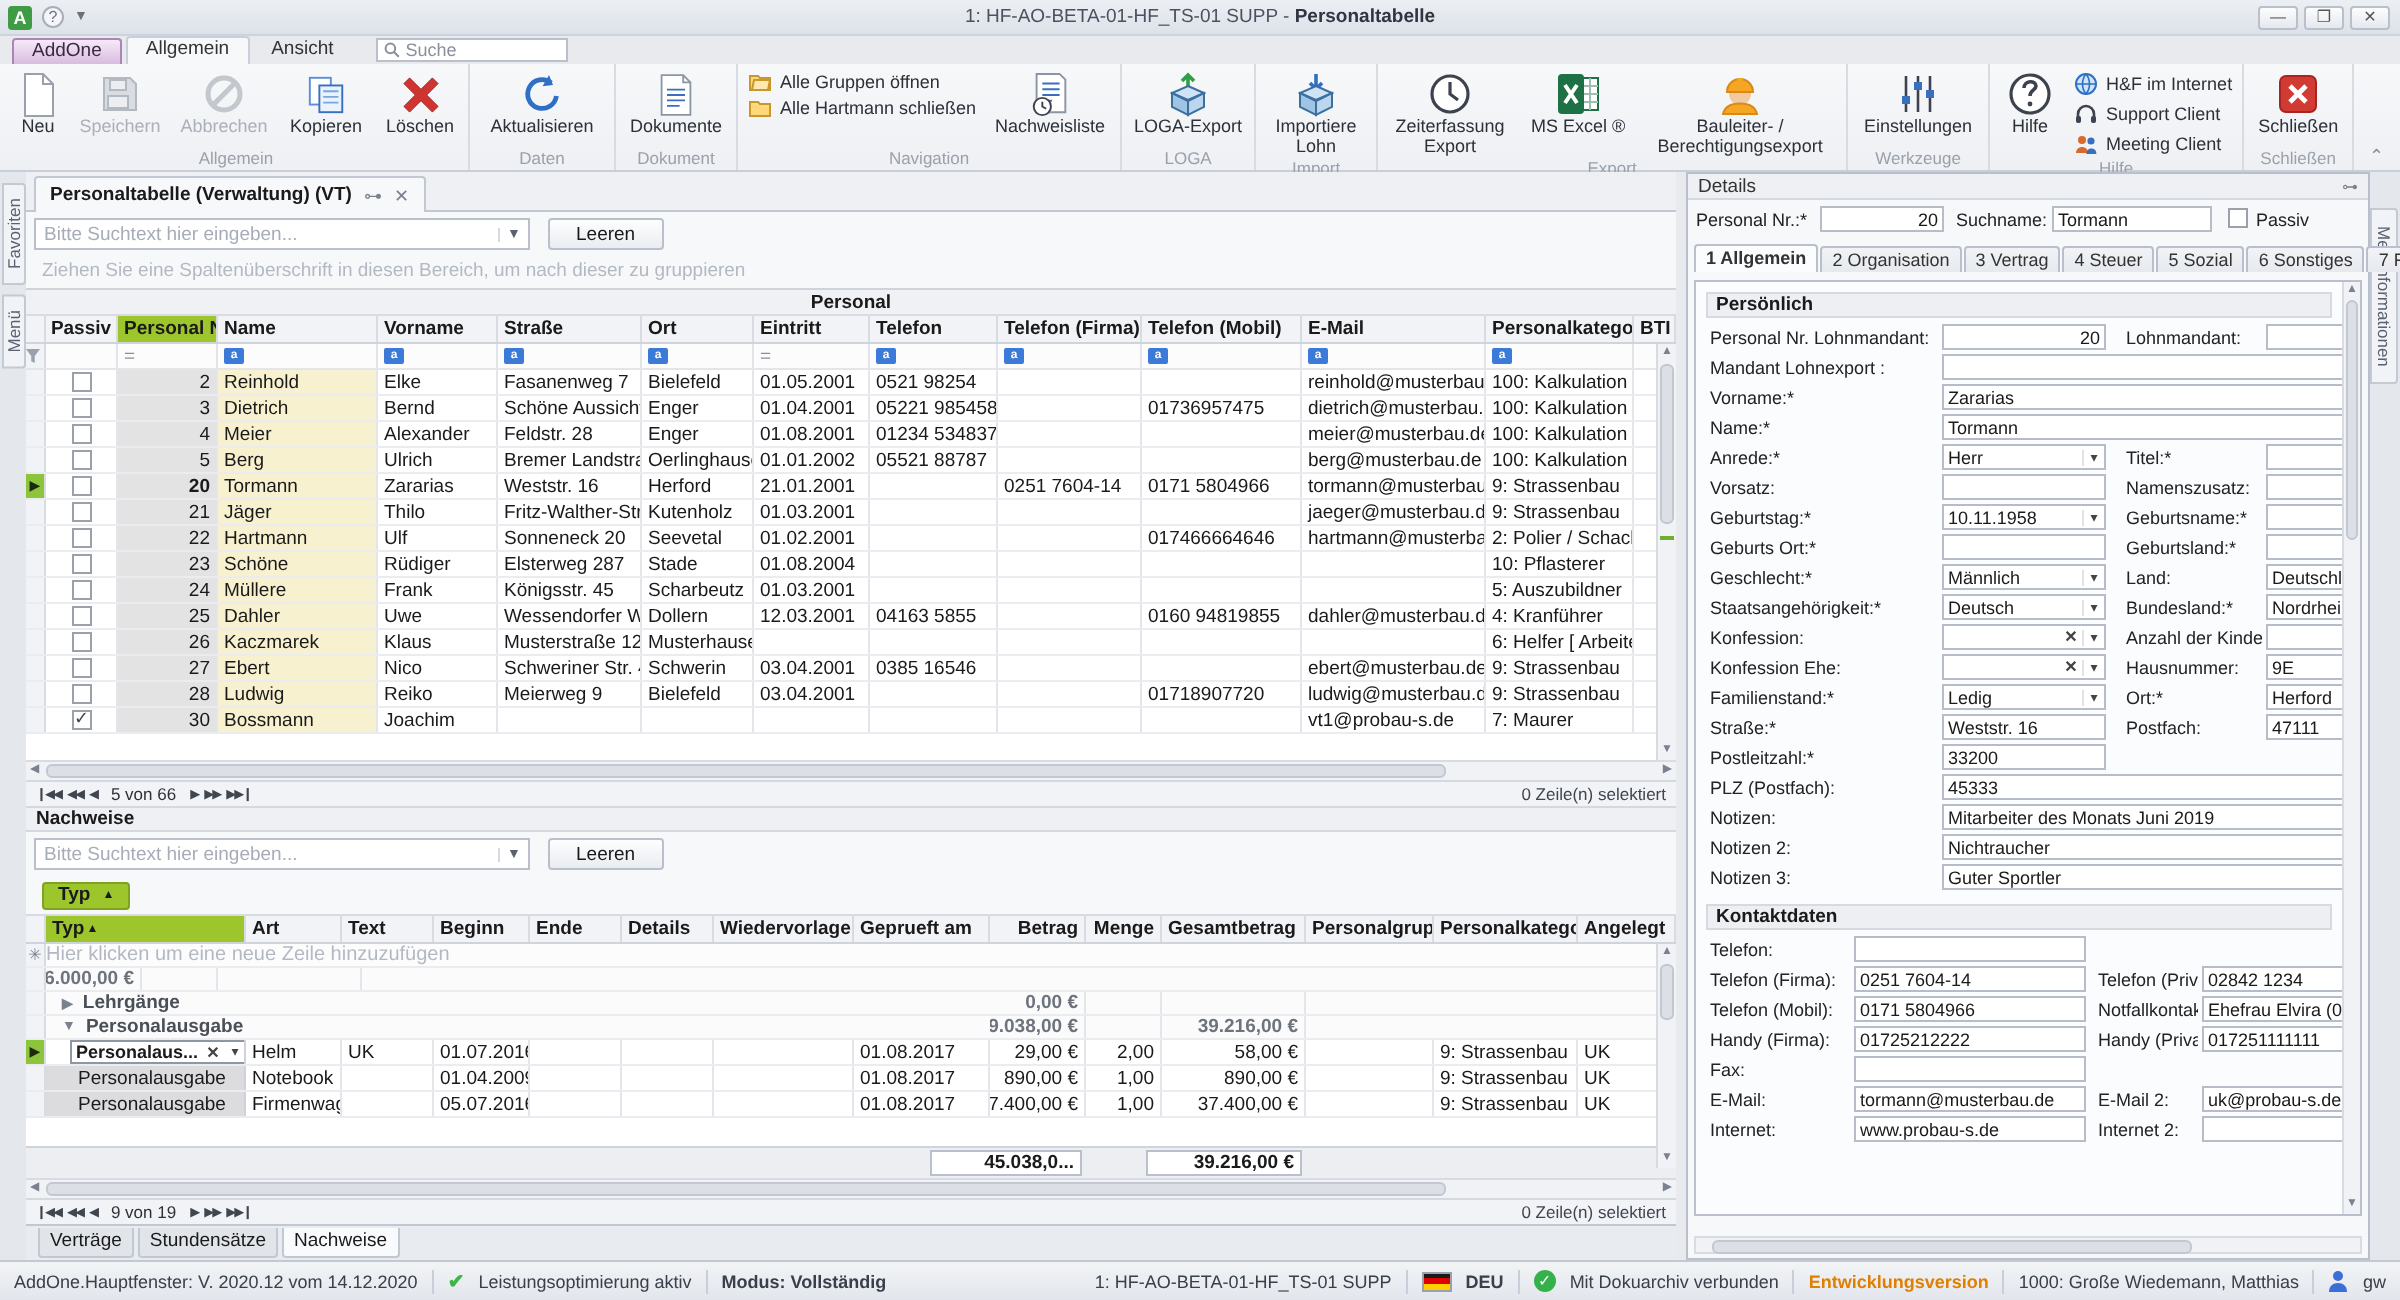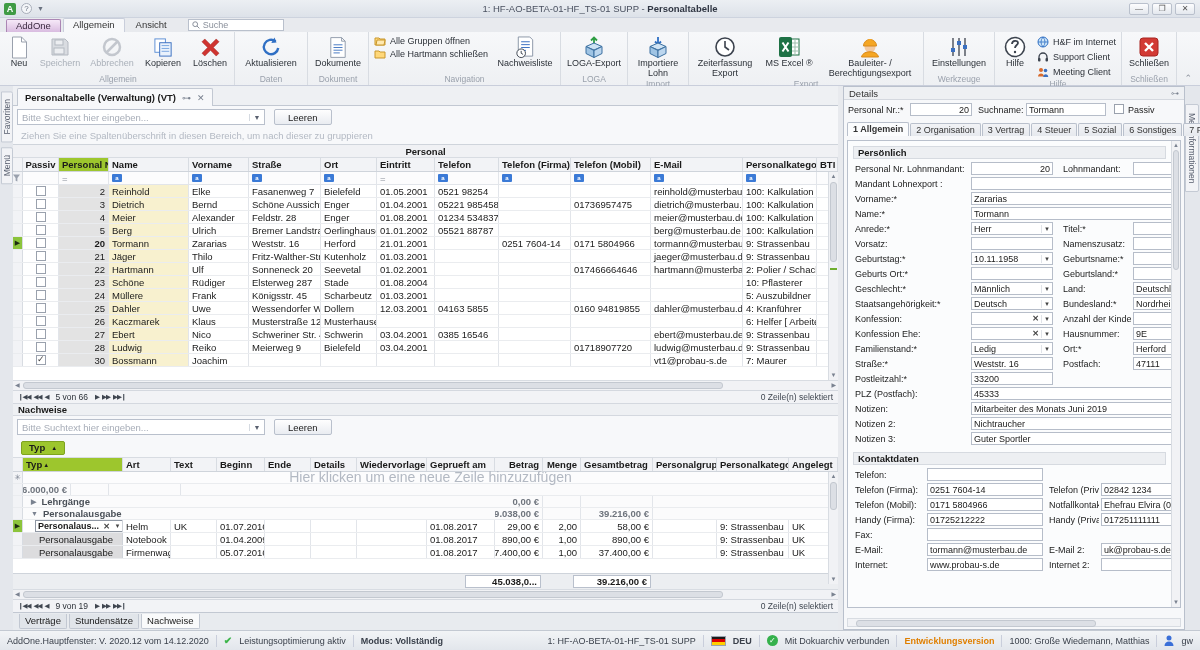--- a/index.html
+++ b/index.html
@@ -98,21 +98,21 @@
 
   .sechead{height:13px;background:#eef0f3;border-top:1px solid #d4d8df;border-bottom:1px solid #d4d8df;font-weight:bold;display:flex;align-items:center;padding-left:5px;font-size:9.5px}
   .chiprow{height:20px;background:#f7f8fa;border-bottom:1px solid #d8dce2;display:flex;align-items:center;padding-left:8px}
   .chip{background:#9dc62d;border:1px solid #7ea31f;border-radius:2px;padding:0 7px;height:14px;font-weight:bold;display:inline-flex;align-items:center;gap:5px;font-size:9.5px}
   .chip .sort{font-size:6px}
 
   .n0{width:10px;padding:0}.n1{width:100px}.n2{width:48px}.n3{width:46px}.n4{width:48px}.n5{width:46px}.n6{width:46px}.n7{width:70px}.n8{width:68px}.n9{width:48px;justify-content:flex-end}.n10{width:38px;justify-content:flex-end}.n11{width:72px;justify-content:flex-end}.n12{width:64px}.n13{width:72px}.n14{flex:1;border-right:none}
   .ghead .n11{justify-content:flex-start}
   .newrow{display:flex;height:12px;border-bottom:1px solid #eaecef;background:#fcfcfd;color:#b3b9c3}
   .newrow .star{width:10px;background:#f2f3f6;border-right:1px solid #d8dce2;color:#7a8290;font-size:8px;text-align:center;line-height:11px}
-  .newrow .hint{flex:1;text-align:center;font-size:14px;line-height:11px}
+  .newrow .hint{flex:1;text-align:left;font-size:10px;line-height:11px}
   .ngrow{display:flex;height:12px;background:#fbfbfc;border-bottom:1px solid #eaecef;font-weight:bold;color:#4a5058}
   .ngrow .gleft{width:472px;display:flex;align-items:center;padding-left:8px;gap:5px;font-size:9.5px}
   .ngrow .garrow{font-size:7px;color:#7a8290}
   .ngrow .gsum{color:#6e747d}
   .nrow{display:flex;height:13px;border-bottom:1px solid #eaecef;background:#fff}
   .typcell{background:#dcdcde;border-right:1px solid #cfd3d9;padding-left:16px !important}
   .typedit{background:#fff !important;padding:0 0 0 12px !important}
   .editor{flex:1;height:12px;background:#fff;border:1px solid #8f97a3;display:flex;align-items:center;font-size:9px}
   .editor .et{flex:1;padding:0 2px;overflow:hidden;white-space:nowrap;font-weight:bold}
   .editor .ex{width:11px;color:#444;font-size:8px;font-weight:bold;text-align:center}

